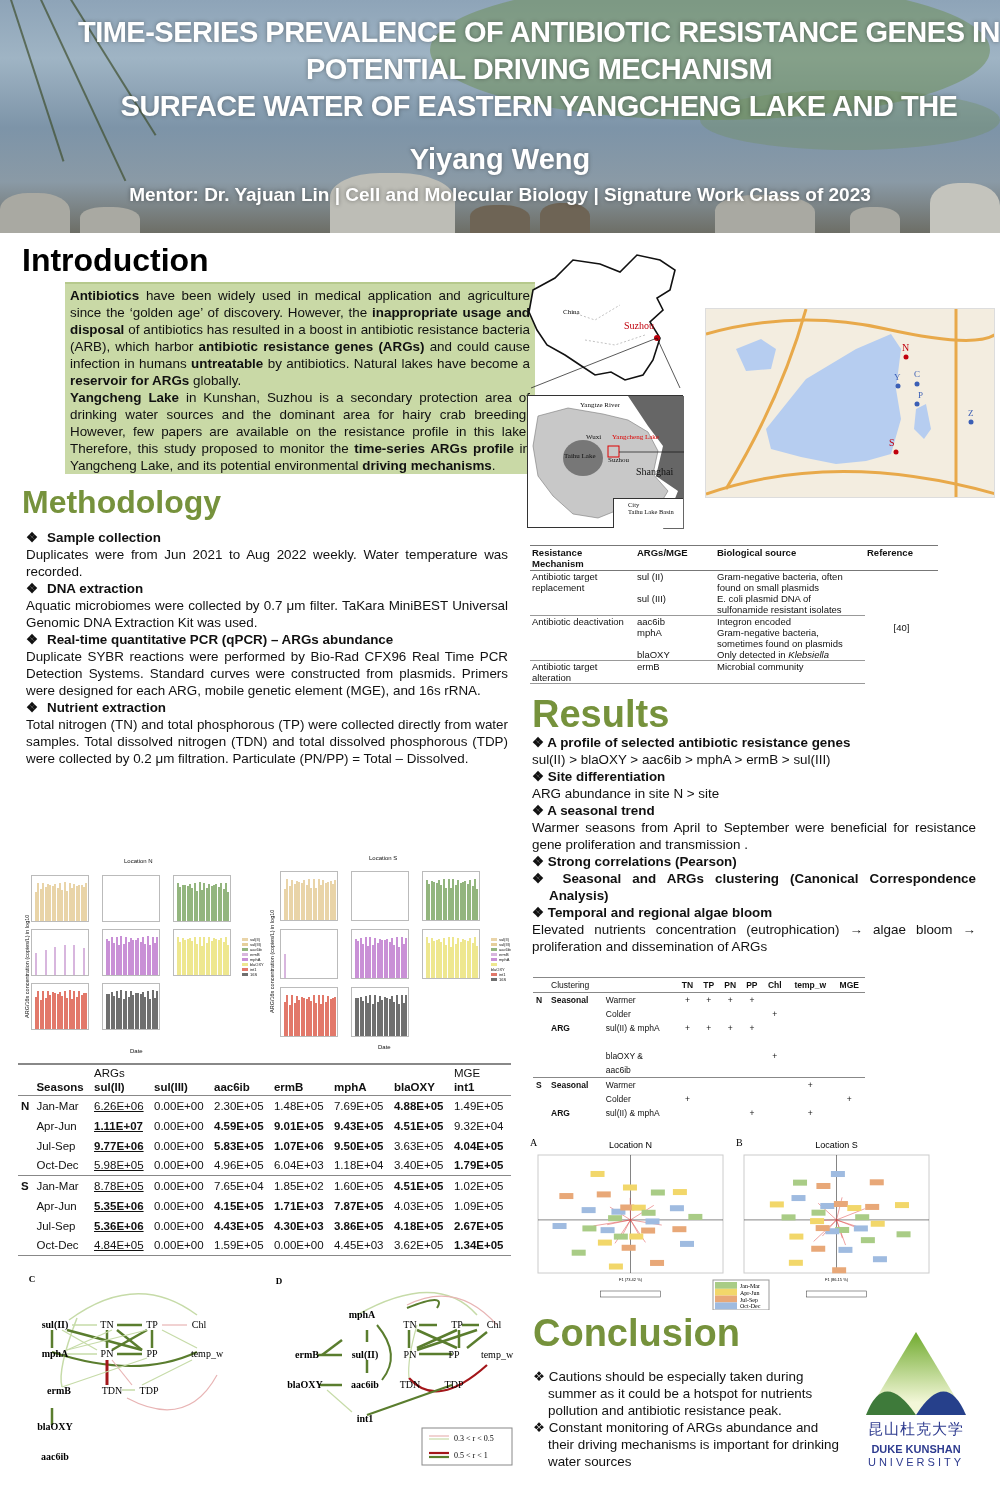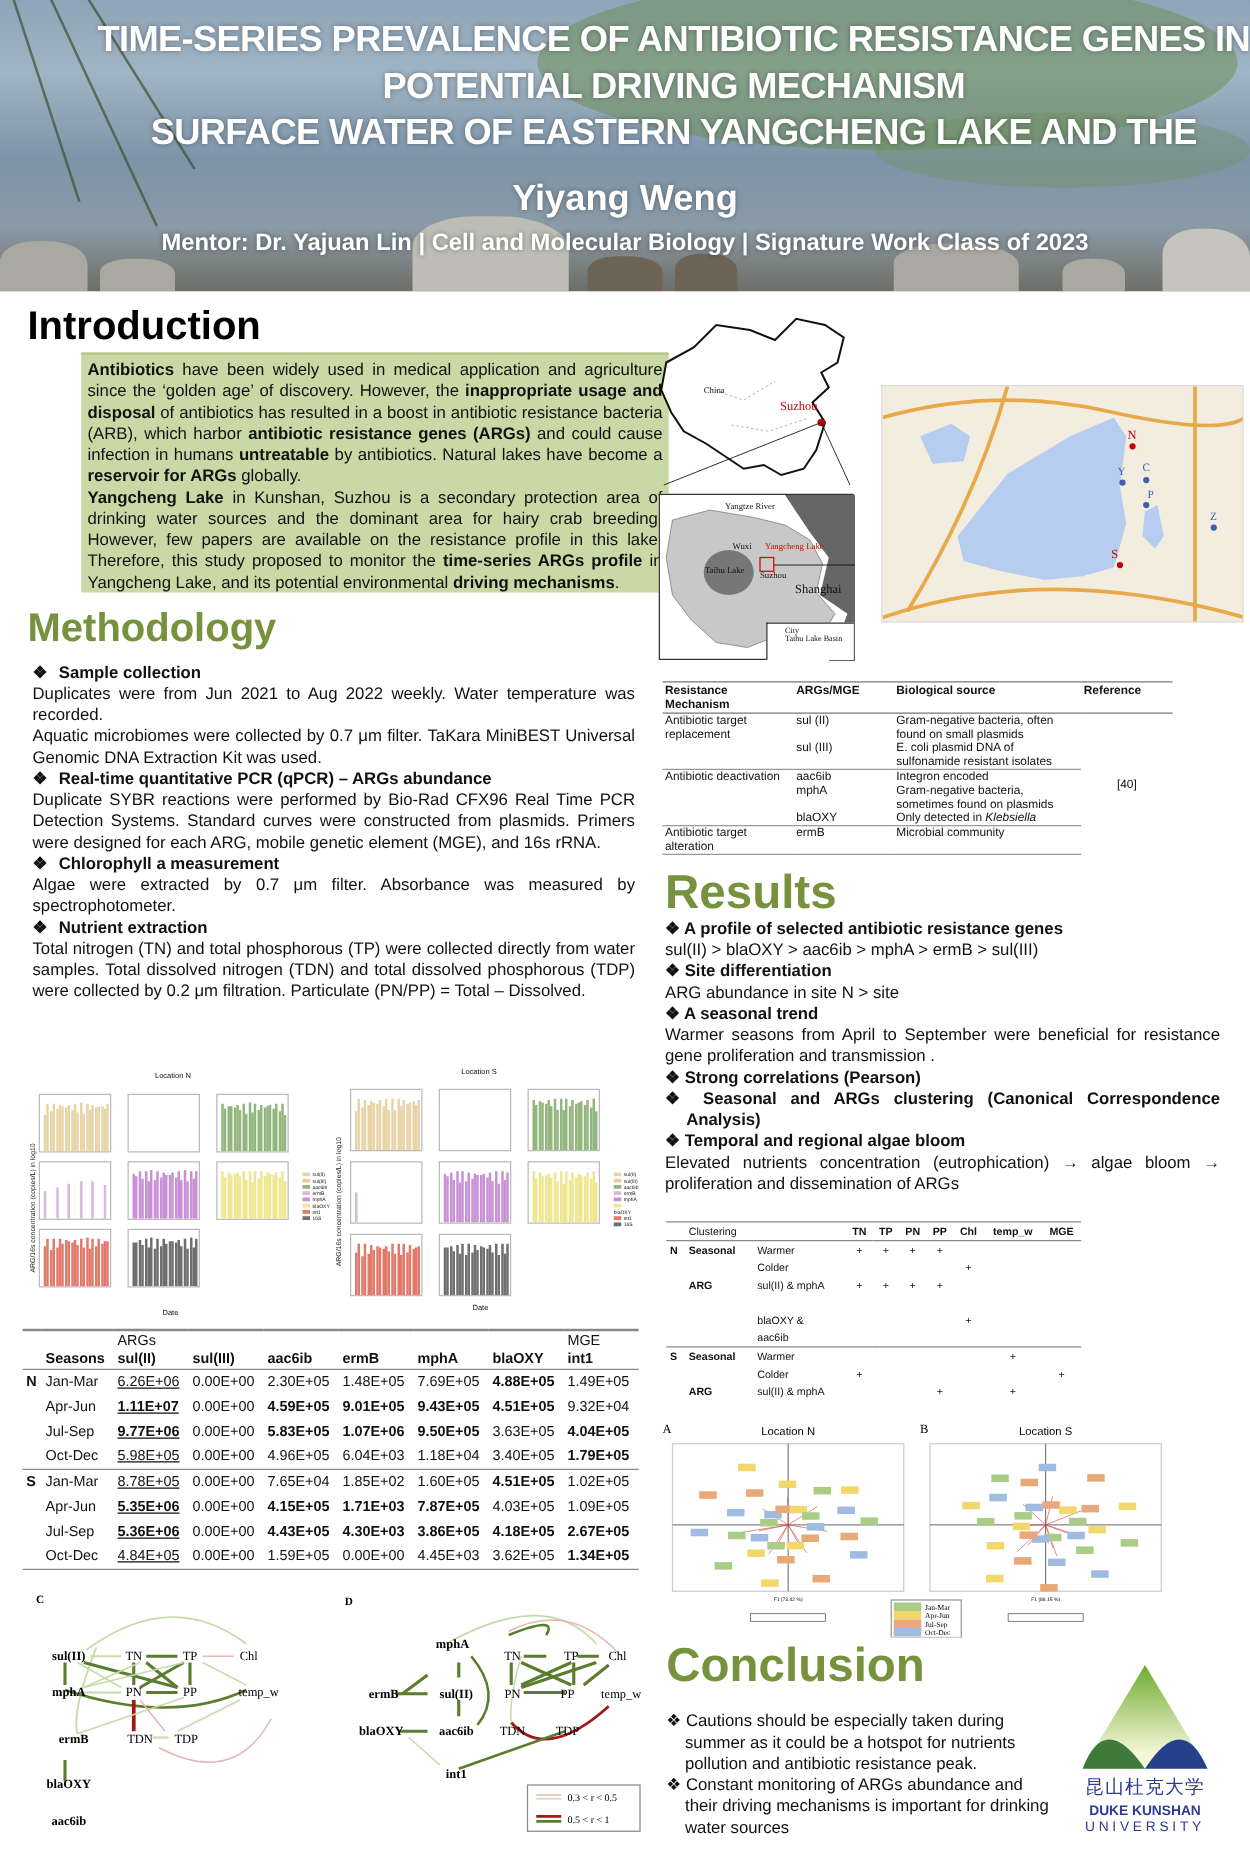--- a/index.html
+++ b/index.html
@@ -157,29 +157,26 @@
   </div>
 </div>
 
 <h2 class="sec green" style="left:22px;top:484px;">Methodology</h2>
 <div class="method">
   <div>
     <div class="h"><span class="b">❖</span><span>Sample collection</span></div>
     <p>Duplicates were from Jun 2021 to Aug 2022 weekly. Water temperature was recorded.</p>
   </div>
   <div>
+    <div class="h"><span class="b">❖</span><span>DNA extraction</span></div>
     <p>Aquatic microbiomes were collected by 0.7 μm filter. TaKara MiniBEST Universal Genomic DNA Extraction Kit was used.</p>
   </div>
   <div>
     <div class="h"><span class="b">❖</span><span>Real-time quantitative PCR (qPCR) – ARGs abundance</span></div>
     <p>Duplicate SYBR reactions were performed by Bio-Rad CFX96 Real Time PCR Detection Systems. Standard curves were constructed from plasmids. Primers were designed for each ARG, mobile genetic element (MGE), and 16s rRNA.</p>
-  </div>
-  <div>
-    <div class="h"><span class="b">❖</span><span>Chlorophyll a measurement</span></div>
-    <p>Algae were extracted by 0.7 μm filter. Absorbance was measured by spectrophotometer.</p>
   </div>
   <div>
     <div class="h"><span class="b">❖</span><span>Nutrient extraction</span></div>
     <p>Total nitrogen (TN) and total phosphorous (TP) were collected directly from water samples. Total dissolved nitrogen (TDN) and total dissolved phosphorous (TDP) were collected by 0.2 μm filtration. Particulate (PN/PP) = Total – Dissolved.</p>
   </div>
 </div>
 
 <table class="mech">
   <thead>
     <tr>

